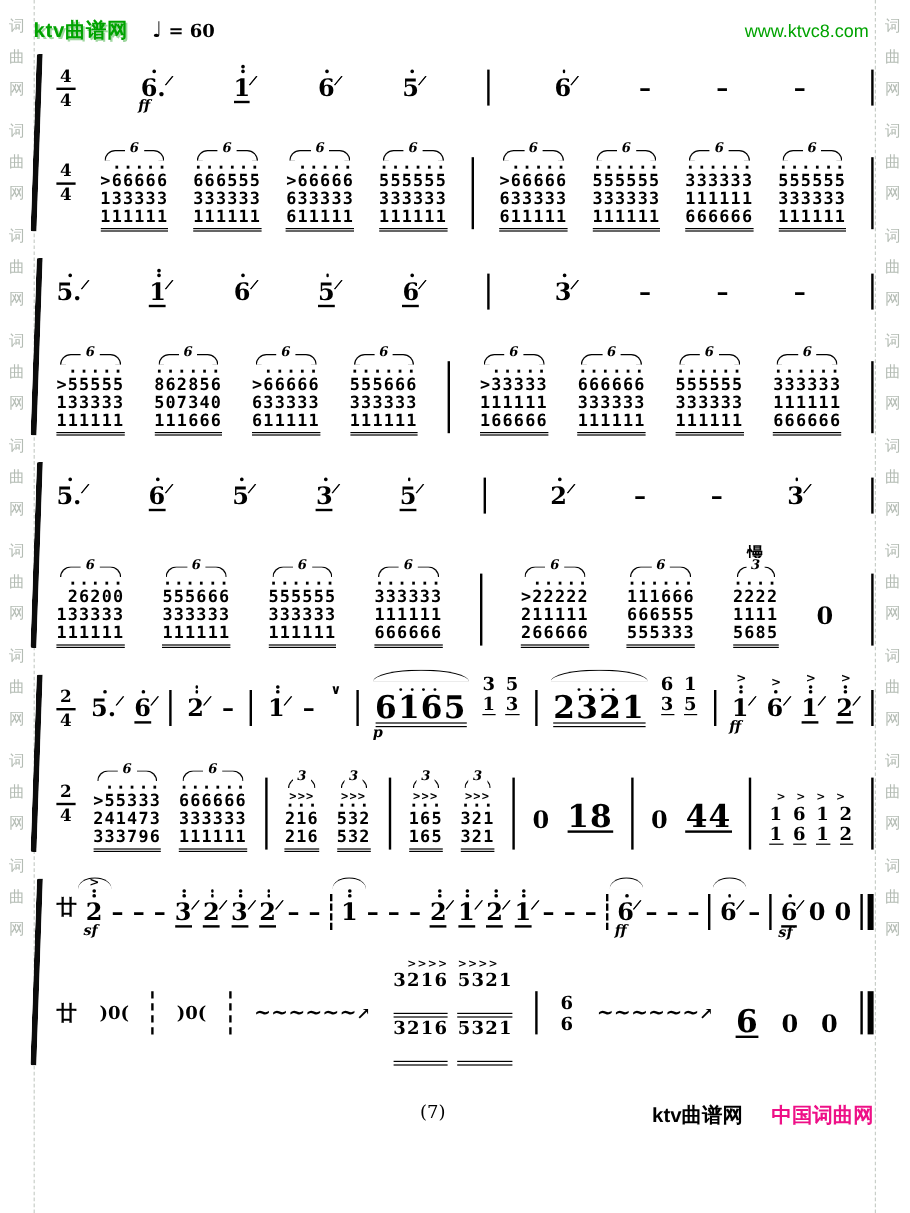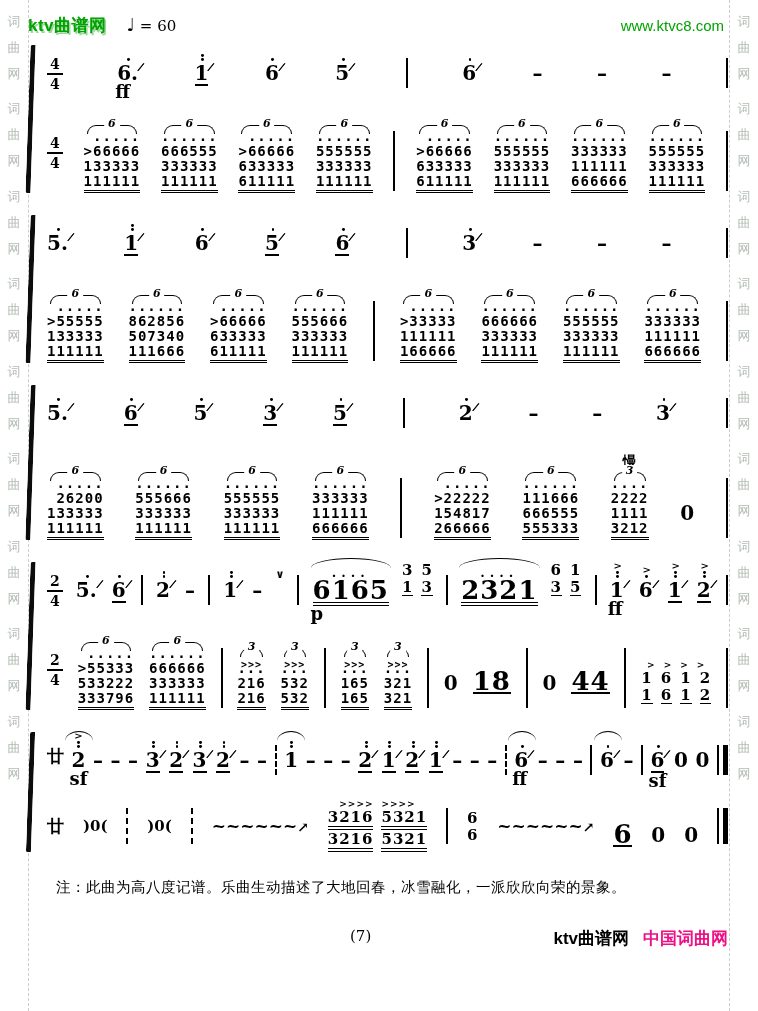--- a/index.html
+++ b/index.html
@@ -12,21 +12,21 @@
   .wm.left{left:0;border-right:1px dashed #c8cec8;}
   .wm.right{right:0;border-left:1px dashed #c8cec8;}
   .wm span{color:#b4bcb4;font-size:13px;line-height:1;margin:6.5px 0;}
   .wm span.gap{margin-top:16px;}
   .content{position:absolute;left:28px;right:30px;top:0;}
   
   .hdr{display:flex;align-items:baseline;padding-top:14px;margin-bottom:8px;
        font-family:"Liberation Sans",sans-serif;}
   .logo{color:#00a300;font-weight:bold;font-size:17px;letter-spacing:.5px;
         text-shadow:1.5px 1.5px 0 #9ed69e;cursor:pointer;}
-  .tempo{margin-left:20px;font-weight:normal;font-size:15px;font-family:"DejaVu Serif",serif;}
+  .tempo{margin-left:20px;font-weight:bold;font-size:15px;font-family:"DejaVu Serif",serif;}
   .tempo .q{font-size:18px;}
   .site{margin-left:auto;color:#00a300;font-size:15px;margin-right:4px;cursor:pointer;}
   
   .system{display:flex;margin-bottom:22px;}
   .bracket{width:6px;border-left:5px solid #0c0c0c;margin-right:8px;border-radius:2px;
            transform:skewX(-2deg);}
   .lines{flex:1;display:flex;flex-direction:column;gap:12px;}
   .mline{display:flex;justify-content:space-between;align-items:flex-start;min-height:56px;}
   .aline{display:flex;justify-content:space-between;align-items:flex-end;min-height:80px;}
   .fxline{display:flex;justify-content:space-between;align-items:center;min-height:46px;}
@@ -38,22 +38,22 @@
   .gtext{letter-spacing:1px;font-size:26px;}
   .u1{border-bottom:2px solid #000;}
   .u2{border-bottom:4px double #000;padding-bottom:1px;}
   .trem{font-size:11px;font-weight:bold;letter-spacing:-2px;margin-left:2px;margin-top:-1px;
         transform:rotate(8deg);}
   .od{display:block;width:2.8px;height:2.8px;border-radius:50%;background:#000;margin:1.2px auto;}
   .acc{font-size:10px;line-height:9px;font-weight:bold;}
   .arc{position:absolute;top:-1px;left:50%;transform:translateX(-50%);width:28px;height:9px;
        border-top:1.7px solid #000;border-radius:50% 50% 0 0/100% 100% 0 0;}
   .tok.g .arc{width:105%;min-width:34px;top:-4px;}
-  .dyn{position:absolute;top:calc(100% - 3px);left:-2px;font-weight:bold;
-       font-size:18px;white-space:nowrap;}
+  .dyn{position:absolute;top:calc(100% - 3px);left:-2px;font-style:italic;font-weight:bold;
+       font-size:12px;white-space:nowrap;}
   .dash{font-size:20px;font-weight:bold;line-height:22px;margin-top:17px;}
   .bar{width:2px;background:#000;height:30px;margin-top:13px;}
   .dbar{width:0;border-left:2px dashed #000;height:30px;margin-top:13px;}
   .fbar{width:4px;border-left:2px solid #000;border-right:5px solid #000;height:30px;margin-top:13px;}
   .aline .bar,.aline .dbar,.aline .fbar{height:60px;margin:0 0 2px;}
   .fxline .bar,.fxline .dbar,.fxline .fbar{height:36px;margin:0;}
   .ts{display:inline-flex;flex-direction:column;align-items:center;font-weight:bold;margin-top:12px;}
   .tsn{font-size:14px;line-height:15px;border-bottom:2px solid #000;padding:0 3px 1px;}
   .tsd{font-size:14px;line-height:16px;padding-top:1px;}
   .aline .ts{margin:0 0 22px;}
@@ -72,35 +72,35 @@
   .accrow{font-size:10px;line-height:9px;}
   .gdots{font-size:13px;line-height:6px;font-weight:bold;letter-spacing:5px;}
   .aline .tok.g,.aline .tok.note{margin-bottom:16px;}
   .aline .stk{margin-bottom:6px;}
   
   .stk{display:inline-flex;flex-direction:column;align-items:center;gap:1px;}
   .srow{display:flex;gap:8px;align-items:flex-end;}
   .scell{font-weight:bold;font-size:15px;line-height:16px;letter-spacing:1px;
          font-family:"DejaVu Serif",serif;text-align:center;}
   .su1{border-bottom:1.8px solid #000;}
-  .su2{border-bottom:4px double #000;padding-bottom:1px;}
+  .su2{border-bottom:4px double #000;padding-bottom:19px;}
   .sacc{font-weight:bold;font-size:9px;line-height:8px;letter-spacing:1px;text-align:center;}
   .sym{font-weight:bold;font-size:15px;margin-top:15px;}
   .sym.big{font-size:17px;margin-top:13px;}
   .sym.breath{font-size:11px;margin-top:6px;font-weight:bold;}
   .fxline .sym{margin-top:0;}
   .gl{font-weight:bold;font-size:17px;white-space:nowrap;margin-top:0;}
   .gl .arr{font-size:14px;}
   
   .fnote{font-size:14.5px;margin:26px 0 0 28px;letter-spacing:.5px;}
   .footrow{position:relative;display:flex;align-items:baseline;margin-top:30px;height:24px;}
   .pageno{position:absolute;left:46%;font-size:15px;}
   .source{margin-left:auto;font-weight:bold;font-size:17px;
           font-family:"Liberation Sans",sans-serif;}
-  .source .pink{color:#ee1087;margin-left:14px;cursor:pointer;}
+  .source .pink{color:#ee1087;margin-left:24px;cursor:pointer;}
 </style>
 </head>
 <body>
 
 <div class="page">
   <div class="wm left" id="wm-left">
       <span>词</span>
       <span>曲</span>
       <span>网</span>
       <span class="gap">词</span>
@@ -595,41 +595,41 @@
                 <span class="crow">111111</span>
                 <span class="crow beam">666666</span>
               </span>
               <span class="bar"></span>
               <span class="cg">
                 <span class="tup">
                   <span class="tupn">6</span>
                 </span>
                 <span class="dotsrow"> ·····</span>
                 <span class="crow">&gt;22222</span>
-                <span class="crow">154817</span>
+                <span class="crow">211111</span>
                 <span class="crow beam">266666</span>
               </span>
               <span class="cg">
                 <span class="tup">
                   <span class="tupn">6</span>
                 </span>
                 <span class="dotsrow">······</span>
                 <span class="crow">111666</span>
                 <span class="crow">666555</span>
                 <span class="crow beam">555333</span>
               </span>
               <span class="cg">
                 <span class="cglabel">慢</span>
                 <span class="tup">
                   <span class="tupn">3</span>
                 </span>
                 <span class="dotsrow">····</span>
                 <span class="crow">2222</span>
                 <span class="crow">1111</span>
-                <span class="crow beam">3212</span>
+                <span class="crow beam">5685</span>
               </span>
               <span class="tok note">
                 <span class="above"></span>
                 <span class="numline">
                   <span class="num">0</span>
                 </span>
               </span>
               <span class="bar"></span>
             </div>
           </div>
@@ -793,21 +793,21 @@
               <span class="ts">
                 <span class="tsn">2</span>
                 <span class="tsd">4</span>
               </span>
               <span class="cg">
                 <span class="tup">
                   <span class="tupn">6</span>
                 </span>
                 <span class="dotsrow"> ·····</span>
                 <span class="crow">&gt;55333</span>
-                <span class="crow">533222</span>
+                <span class="crow">241473</span>
                 <span class="crow beam">333796</span>
               </span>
               <span class="cg">
                 <span class="tup">
                   <span class="tupn">6</span>
                 </span>
                 <span class="dotsrow">······</span>
                 <span class="crow">666666</span>
                 <span class="crow">333333</span>
                 <span class="crow beam">111111</span>
@@ -1145,19 +1145,18 @@
                 <span class="above"></span>
                 <span class="numline">
                   <span class="num">0</span>
                 </span>
               </span>
               <span class="fbar"></span>
             </div>
           </div>
         </div>
       </div>
-    <div class="fnote">注：此曲为高八度记谱。乐曲生动描述了大地回春，冰雪融化，一派欣欣向荣的景象。</div>
     <div class="footrow">
       <span class="pageno">(7)</span>
       <span class="source"><span>ktv曲谱网</span><span class="pink">中国词曲网</span></span>
     </div>
   </div>
 </div>
 
 </body></html>

